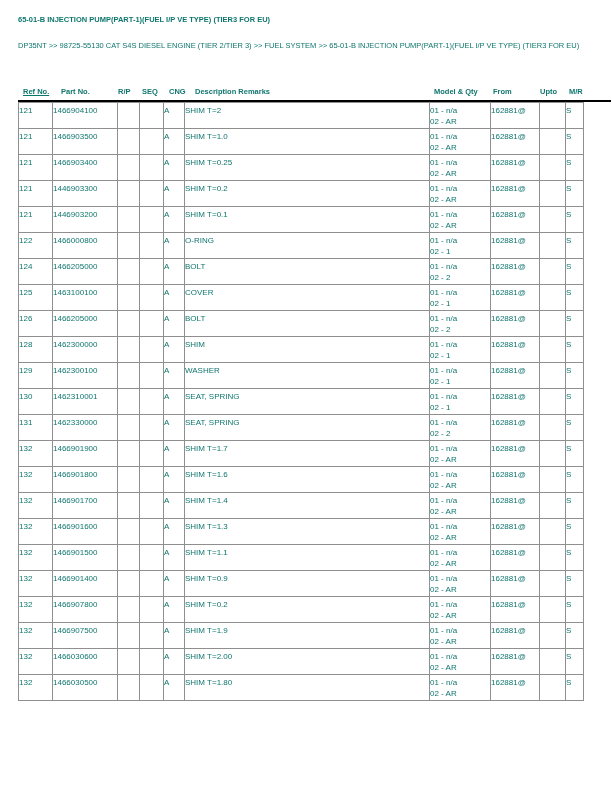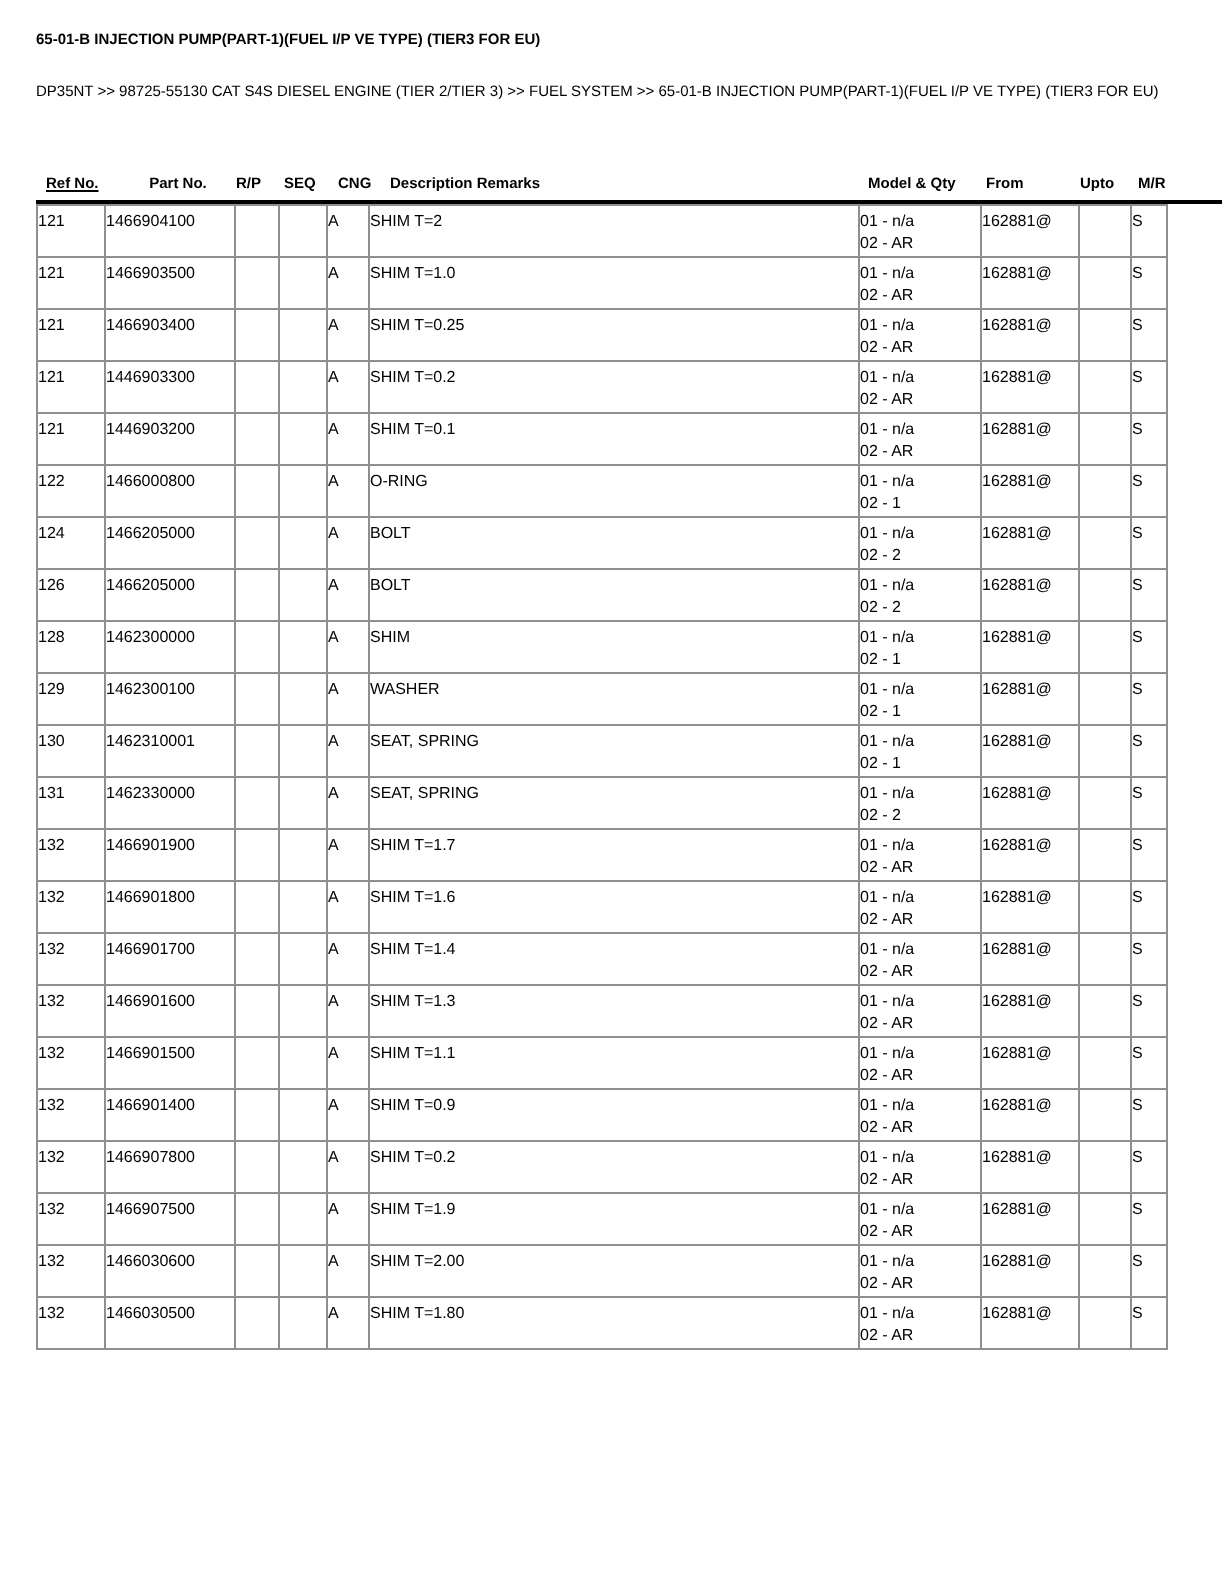--- a/index.html
+++ b/index.html
@@ -1,40 +1,40 @@
 <!DOCTYPE html>
 <html><head>
 <meta charset="utf-8">
 <style>
   html, body { margin:0; padding:0; background:#e9e9e9; }
   .page {
     position:relative;
     width:612px; height:792px;
     background:#ffffff;
     font-family:"Liberation Sans", sans-serif;
-    color:#000000;
+    color:#0f766e;
     margin:0 auto;
     overflow:hidden;
   }
   .title {
     position:absolute; left:18px; top:15px; right:18px;
     font-size:7.5px; font-weight:bold; line-height:10px;
   }
   .breadcrumb {
     position:absolute; left:18px; top:41px; width:578px;
     font-size:7.5px; font-weight:normal; line-height:10px;
   }
   .col-header {
     position:absolute; left:18px; top:87px;
     display:flex; font-size:7.5px; font-weight:bold; line-height:9px;
     white-space:nowrap;
   }
   .h { box-sizing:border-box; flex:0 0 auto; overflow:visible; }
   .h-ref  { width:34px;  padding-left:5px;text-decoration:underline; }
-  .h-part { width:65px;  padding-left:9px;text-align:center; }
+  .h-part { width:65px;  padding-left:9px; }
   .h-rp   { width:22px;  padding-left:1px; }
   .h-seq  { width:24px;  padding-left:3px; }
   .h-cng  { width:21px;  padding-left:6px; }
   .h-desc { width:245px; padding-left:11px; }
   .h-model{ width:61px;  padding-left:5px; }
   .h-from { width:49px;  padding-left:3px; }
   .h-upto { width:26px;  padding-left:1px; }
   .h-mr   { width:18px;  padding-left:4px; }
   .rule {
     position:absolute; left:18px; top:100px;
@@ -208,20 +208,35 @@
     <td class="c-desc">BOLT</td>
     <td class="c-model">
       <div class="mline">01 - n/a</div>
       <div class="mline">02 - 2</div>
     </td>
     <td class="c-from">162881@</td>
     <td class="c-upto"></td>
     <td class="c-mr">S</td>
   </tr>
 
+  <tr>
+    <td class="c-ref">125</td>
+    <td class="c-part">1463100100</td>
+    <td class="c-rp"></td>
+    <td class="c-seq"></td>
+    <td class="c-cng">A</td>
+    <td class="c-desc">COVER</td>
+    <td class="c-model">
+      <div class="mline">01 - n/a</div>
+      <div class="mline">02 - 1</div>
+    </td>
+    <td class="c-from">162881@</td>
+    <td class="c-upto"></td>
+    <td class="c-mr">S</td>
+  </tr>
 
   <tr>
     <td class="c-ref">126</td>
     <td class="c-part">1466205000</td>
     <td class="c-rp"></td>
     <td class="c-seq"></td>
     <td class="c-cng">A</td>
     <td class="c-desc">BOLT</td>
     <td class="c-model">
       <div class="mline">01 - n/a</div>

